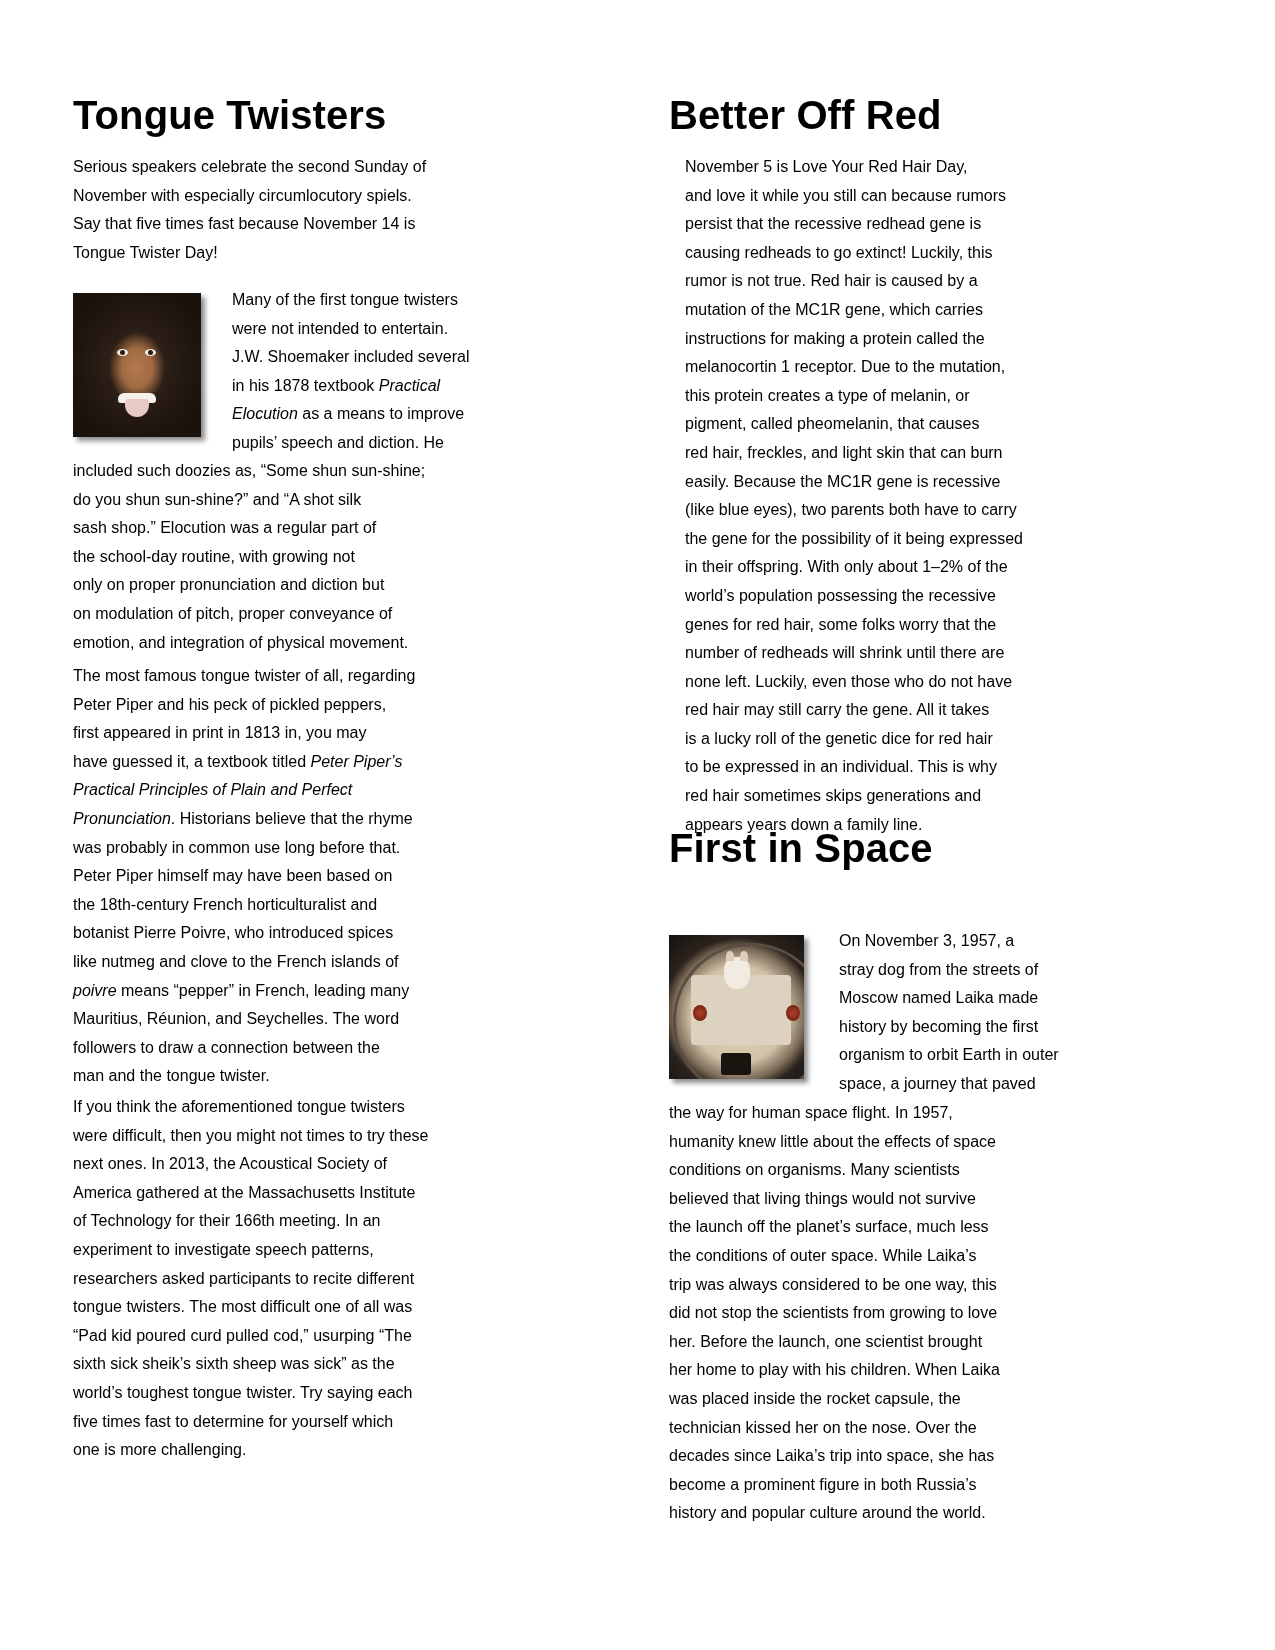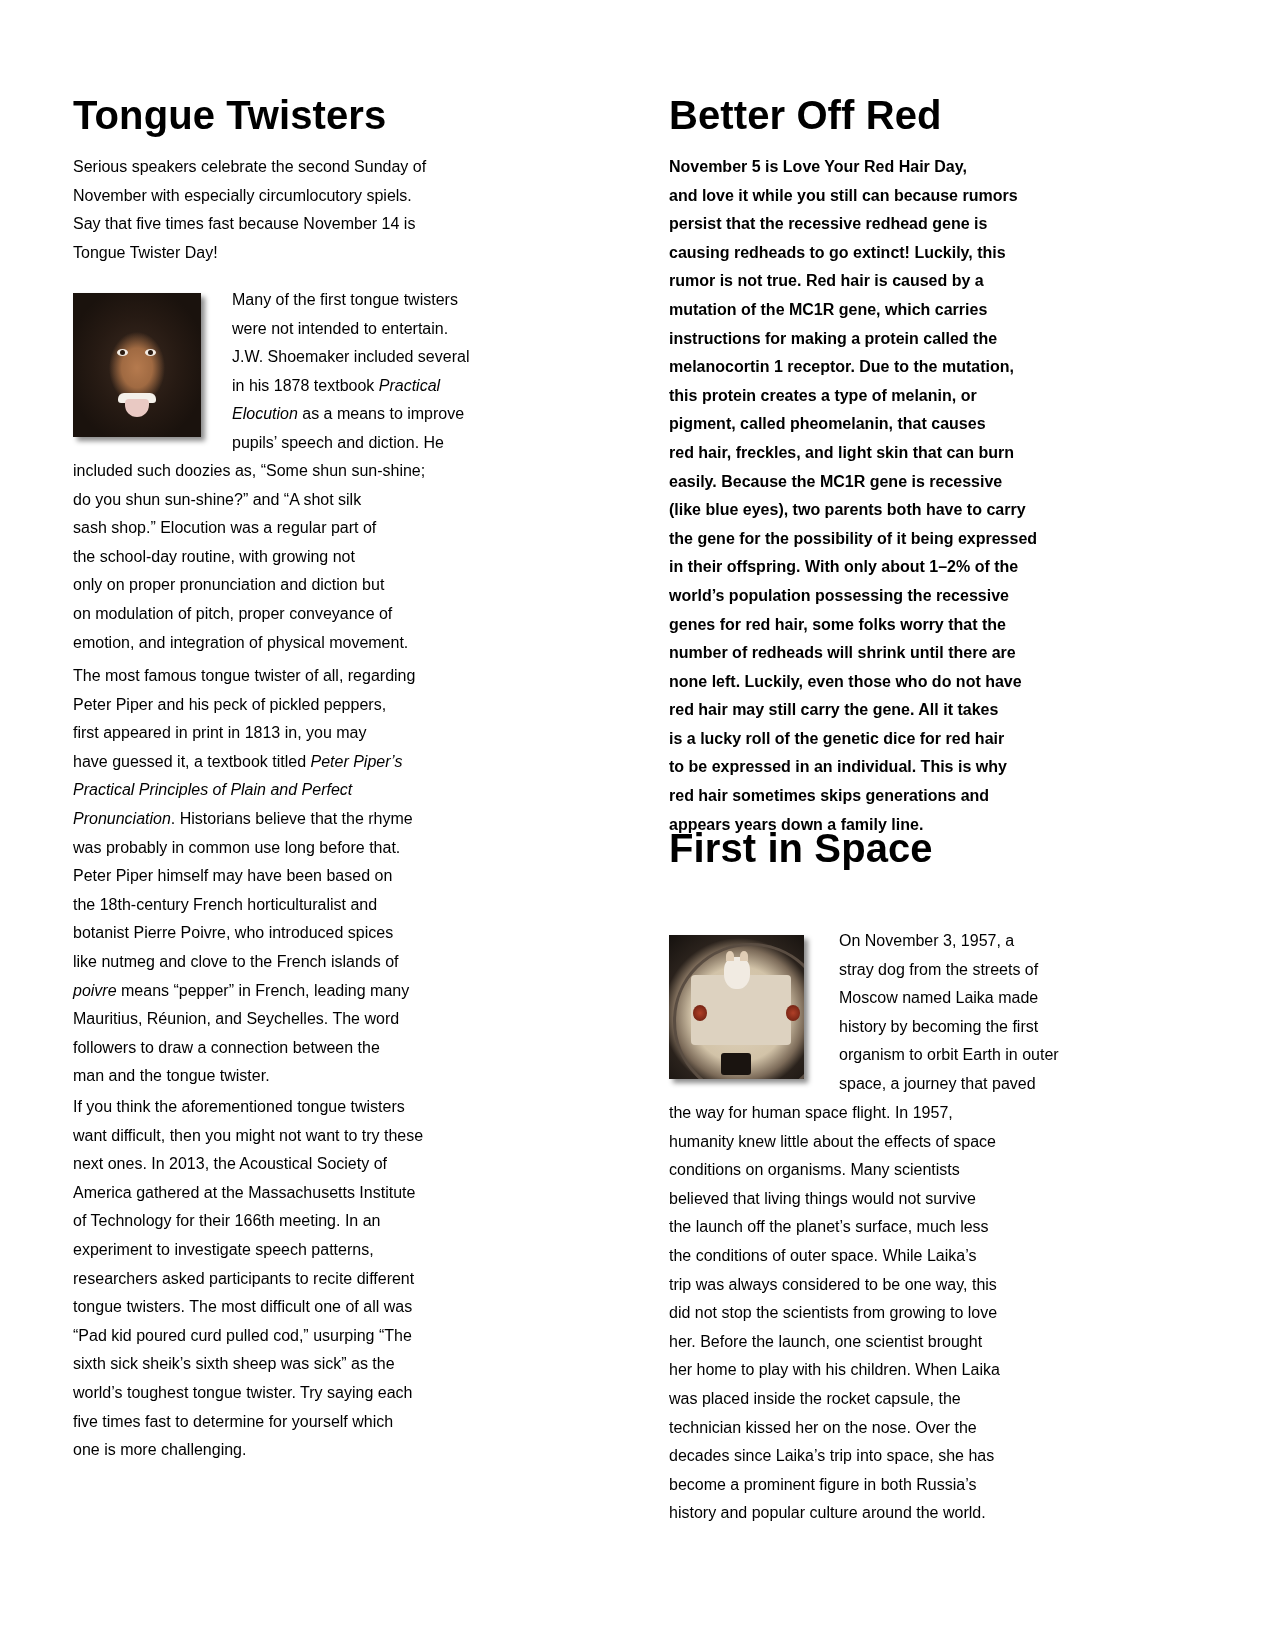--- a/index.html
+++ b/index.html
@@ -195,39 +195,39 @@
       <span class="line"><span>botanist Pierre Poivre, who introduced spices</span></span>
       <span class="line"><span>like nutmeg and clove to the French islands of</span></span>
       <span class="line"><i>poivre</i><span> means “pepper” in French, leading many</span></span>
       <span class="line"><span>Mauritius, Réunion, and Seychelles. The word</span></span>
       <span class="line"><span>followers to draw a connection between the</span></span>
       <span class="line"><span>man and the tongue twister.</span></span>
     </div>
 
   <div class="text-block" style="top:1093px;left:0;">
       <span class="line">If you think the aforementioned tongue twisters</span>
-      <span class="line">want difficult, then you might not want to try these</span>
+      <span class="line">were difficult, then you might not times to try these</span>
       <span class="line">next ones. In 2013, the Acoustical Society of</span>
       <span class="line">America gathered at the Massachusetts Institute</span>
       <span class="line">of Technology for their 166th meeting. In an</span>
       <span class="line">experiment to investigate speech patterns,</span>
       <span class="line">researchers asked participants to recite different</span>
       <span class="line">tongue twisters. The most difficult one of all was</span>
       <span class="line">“Pad kid poured curd pulled cod,” usurping “The</span>
       <span class="line">sixth sick sheik’s sixth sheep was sick” as the</span>
       <span class="line">world’s toughest tongue twister. Try saying each</span>
       <span class="line">five times fast to determine for yourself which</span>
       <span class="line">one is more challenging.</span>
     </div>
 </section>
 
 <section class="column col-right">
   <h2 class="headline" style="top:97px;left:0;">Better Off Red</h2>
 
-  <div class="text-block" style="top:153px;left:0;font-weight:bold;">
+  <div class="text-block" style="top:153px;left:16px;">
       <span class="line">November 5 is Love Your Red Hair Day,</span>
       <span class="line">and love it while you still can because rumors</span>
       <span class="line">persist that the recessive redhead gene is</span>
       <span class="line">causing redheads to go extinct! Luckily, this</span>
       <span class="line">rumor is not true. Red hair is caused by a</span>
       <span class="line">mutation of the MC1R gene, which carries</span>
       <span class="line">instructions for making a protein called the</span>
       <span class="line">melanocortin 1 receptor. Due to the mutation,</span>
       <span class="line">this protein creates a type of melanin, or</span>
       <span class="line">pigment, called pheomelanin, that causes</span>

